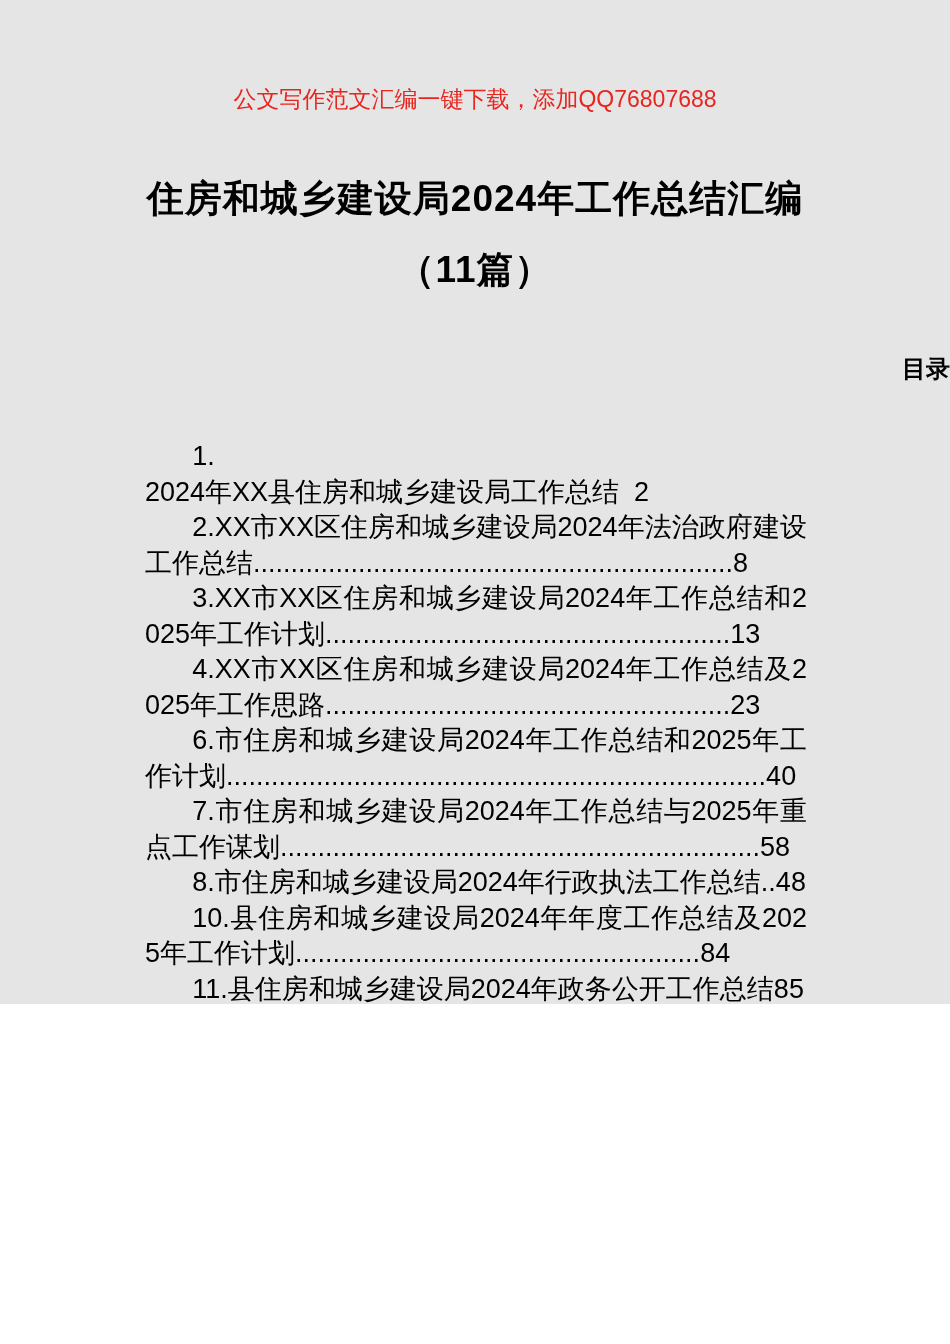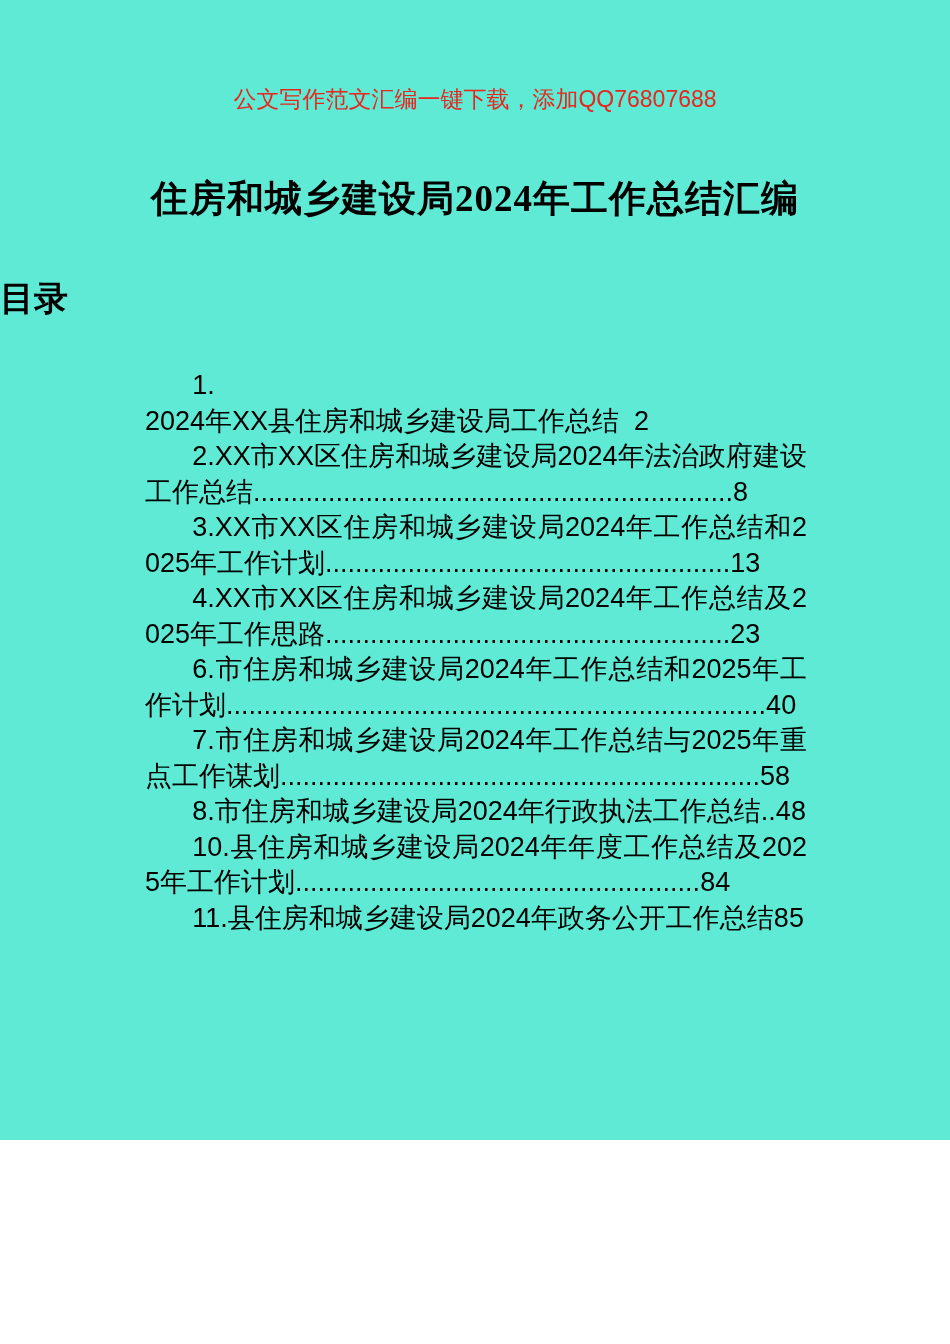--- a/index.html
+++ b/index.html
@@ -3,47 +3,47 @@
 <meta charset="utf-8">
 <style>
   html, body {
     margin: 0;
     padding: 0;
     background: #ffffff;
   }
   .page {
     position: relative;
     width: 950px;
-    height: 1140px;
-    background: #5eead4;
+    height: 1004px;
+    background: #e5e5e5;
     color: #000000;
     font-family: "Liberation Sans", sans-serif;
     overflow: hidden;
   }
   .promo {
     padding-top: 84px;
     text-align: center;
     color: #e8251e;
     font-size: 23px;
     line-height: 30px;
     font-weight: normal;
   }
   .doc-title {
     margin: 49px 0 0 0;
     text-align: center;
     font-size: 37px;
     line-height: 71px;
     font-weight: bold;
-    font-family: Liberation Serif, serif;
+    font-family: Liberation Sans, sans-serif;
     letter-spacing: 1px;
   }
   .toc-heading {
     margin: 42px 0 0 0;
-    text-align: left;
-    font-size: 34px;
+    text-align: right;
+    font-size: 24px;
     line-height: 44px;
     font-weight: bold;
     font-family: "Liberation Sans", sans-serif;
   }
   .toc {
     margin: 48px 143px 0 145px;
   }
   .toc-item {
     margin: 0;
     font-size: 27px;
@@ -69,20 +69,21 @@
 </style>
 </head>
 <body>
 
 <div class="page">
 
   <div class="promo">公文写作范文汇编一键下载，添加QQ76807688</div>
 
   <h1 class="doc-title">
     <span>住房和城乡建设局2024年工作总结汇编</span><br>
+    <span>（11篇）</span>
   </h1>
 
   <h2 class="toc-heading">目录</h2>
 
   <div class="toc" id="toc-list">
   <p class="toc-item"><span class="toc-prefix">1.</span><br class="toc-prefix-br"><span class="toc-text">2024年XX县住房和城乡建设局工作总结</span><span class="toc-leader">  </span><span class="toc-page">2</span></p>
 
   <p class="toc-item"><span class="toc-text">2.XX市XX区住房和城乡建设局2024年法治政府建设工作总结</span><span class="toc-leader">................................................................</span><span class="toc-page">8</span></p>
 
   <p class="toc-item"><span class="toc-text">3.XX市XX区住房和城乡建设局2024年工作总结和2025年工作计划</span><span class="toc-leader">......................................................</span><span class="toc-page">13</span></p>

